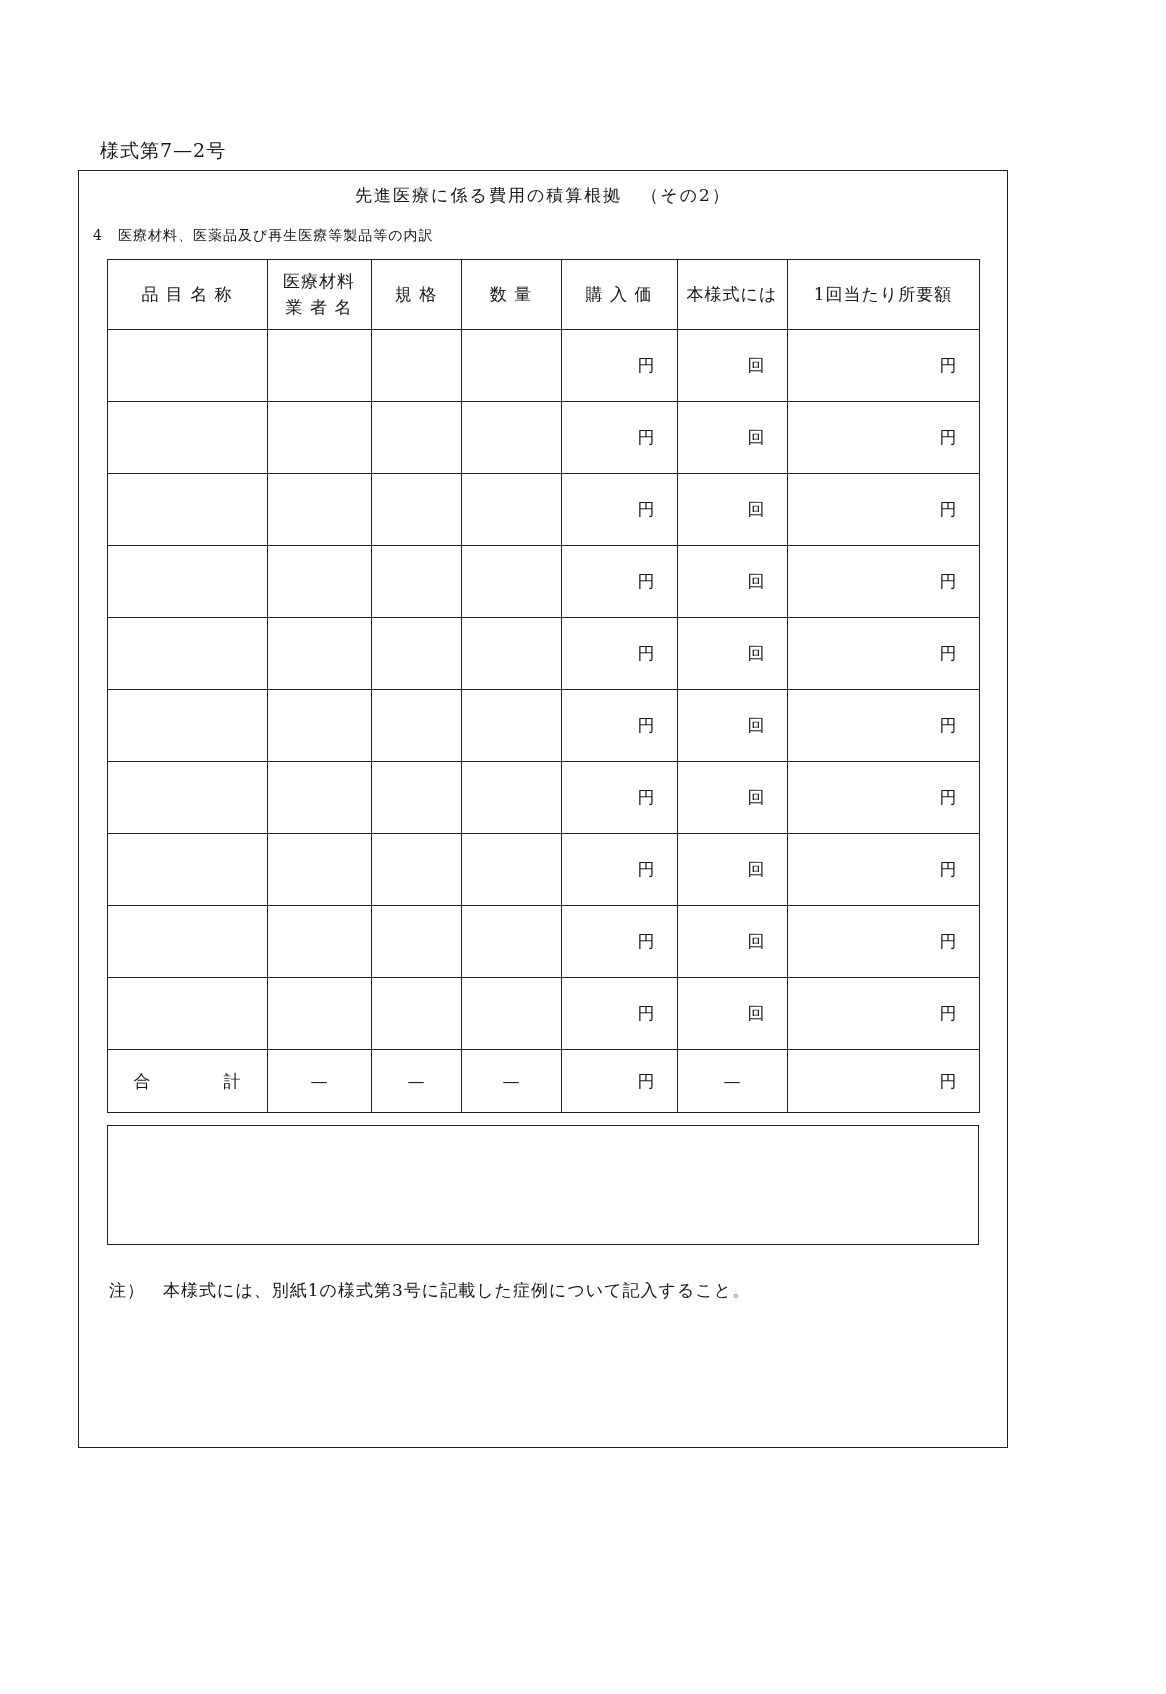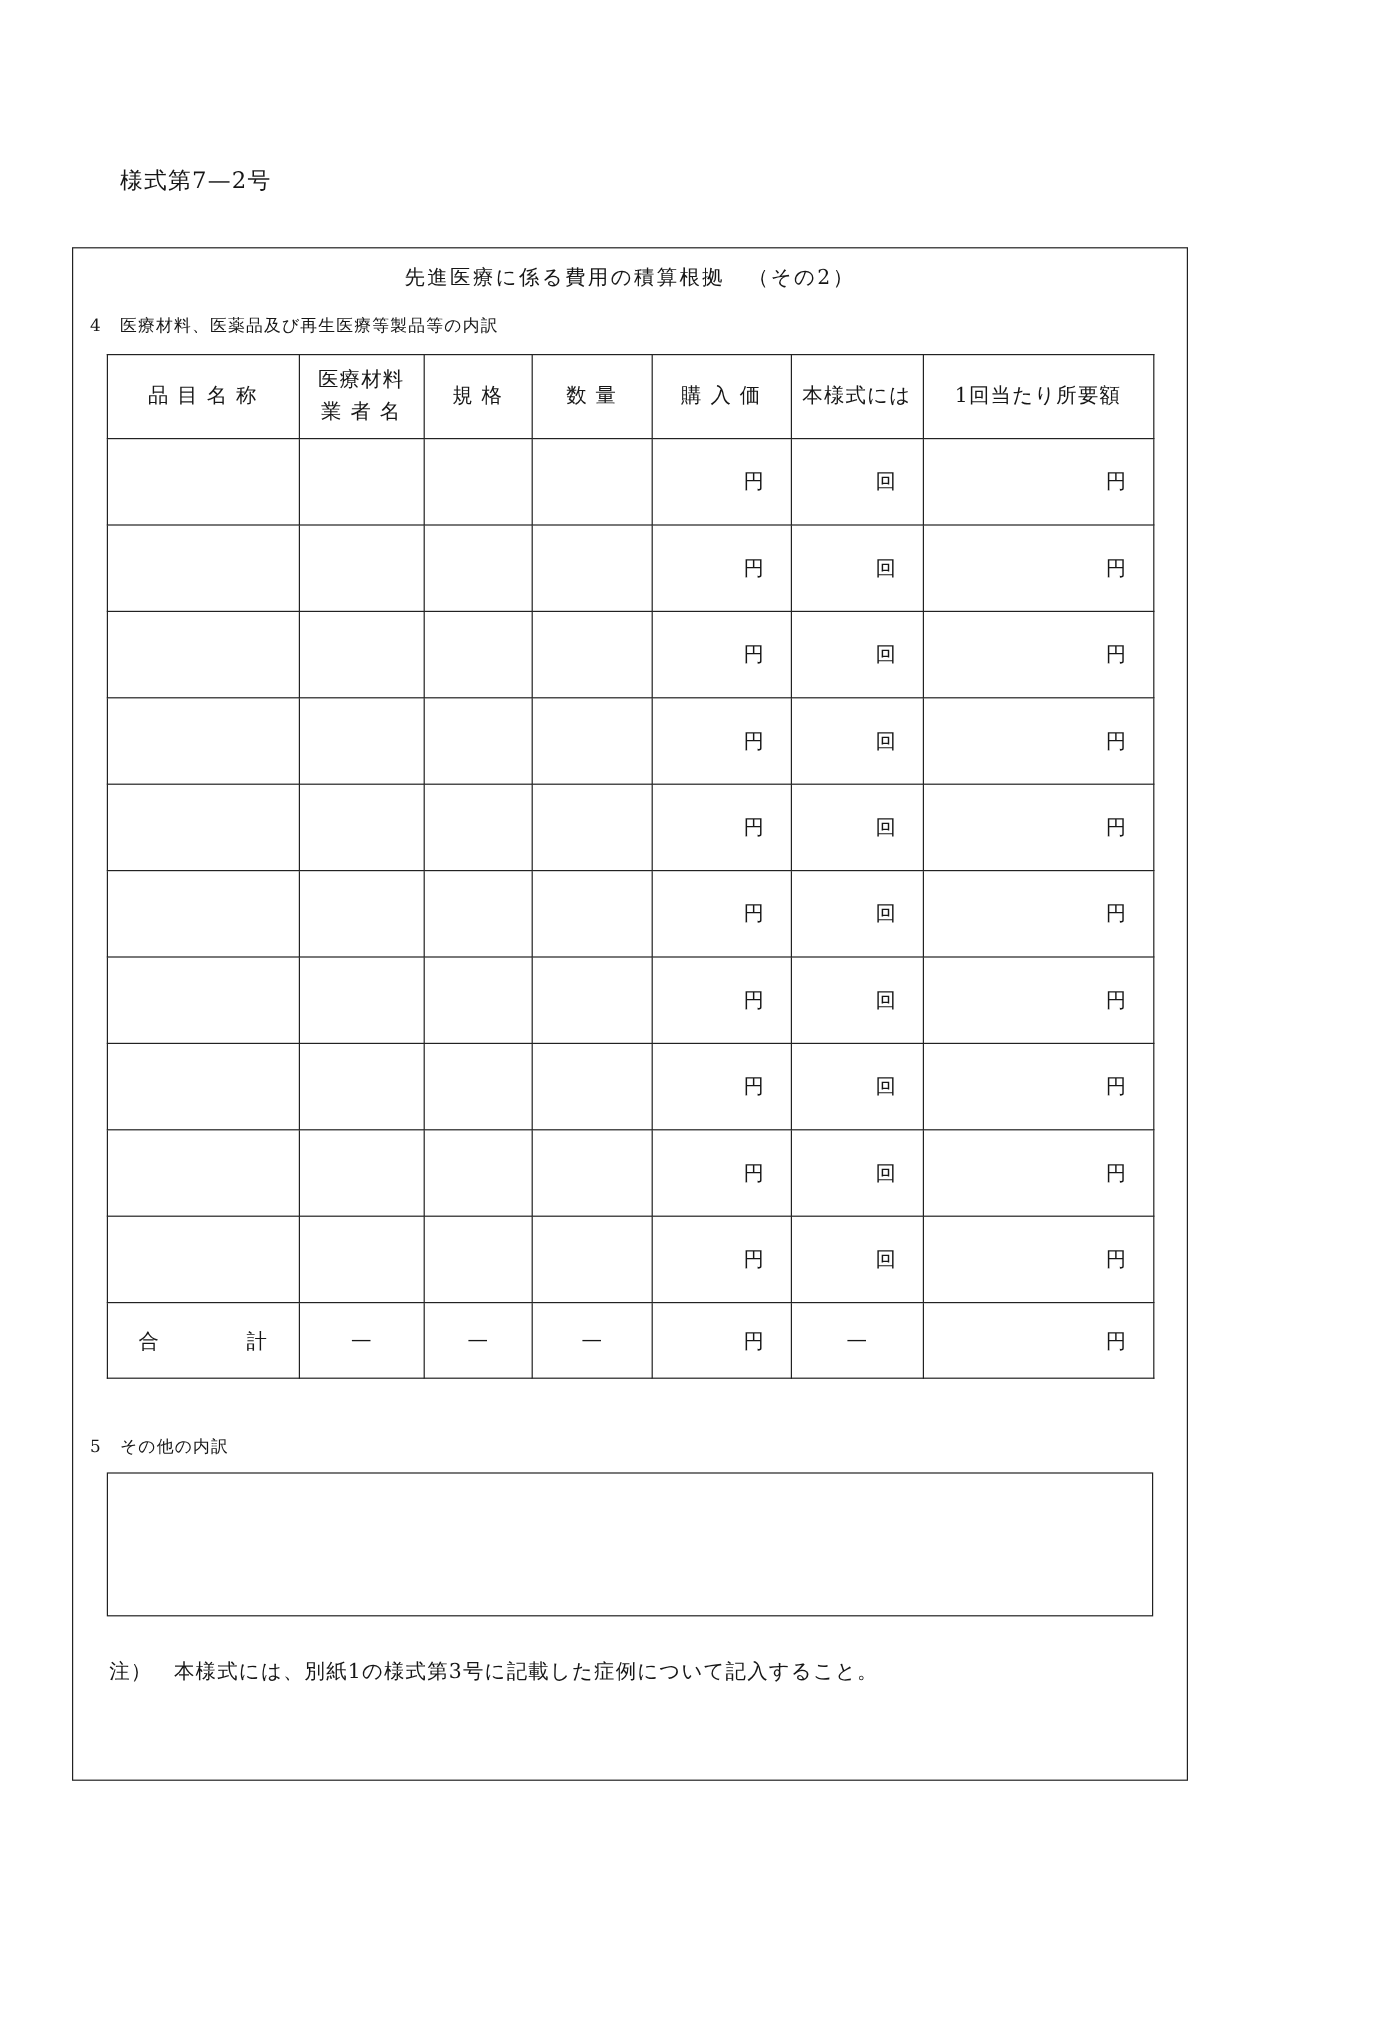--- a/index.html
+++ b/index.html
@@ -7,25 +7,24 @@
   body {
     width:1166px; height:1694px; position:relative;
     font-family:"DejaVu Serif","Liberation Serif",serif;
     color:#161616;
   }
   .form-number {
     position:absolute; left:76px; top:138px;
     font-size:19px; letter-spacing:1px;margin-left:24px;
   }
   .outer-box {
-    position:absolute; left:60px; top:170px;
+    position:absolute; left:78px; top:170px;
     width:930px; height:1278px;
     border:1px solid #222;
     background:#fff;
-    margin-top:36px;
   }
   .doc-title {
     text-align:center; margin-top:13px;
     font-size:17px; letter-spacing:2px;
   }
   .sec-heading {
     margin:20px 0 0 14px; font-size:14px; letter-spacing:1px;
   }
   table.breakdown {
     border-collapse:collapse; table-layout:fixed;
@@ -204,19 +203,18 @@
         <td class="dash-cell">—</td>
         <td class="dash-cell">—</td>
         <td class="unit-cell">円</td>
         <td class="dash-cell">—</td>
         <td class="unit-cell">円</td>
       </tr>
     </tbody>
   </table>
 
 
-  <div class="sec-heading sec5">5　その他の内訳</div>
 
   <div class="other-box"></div>
 
   <div class="note note2">注）　本様式には、別紙1の様式第3号に記載した症例について記入すること。</div>
 
 </div>
 
 </body></html>

